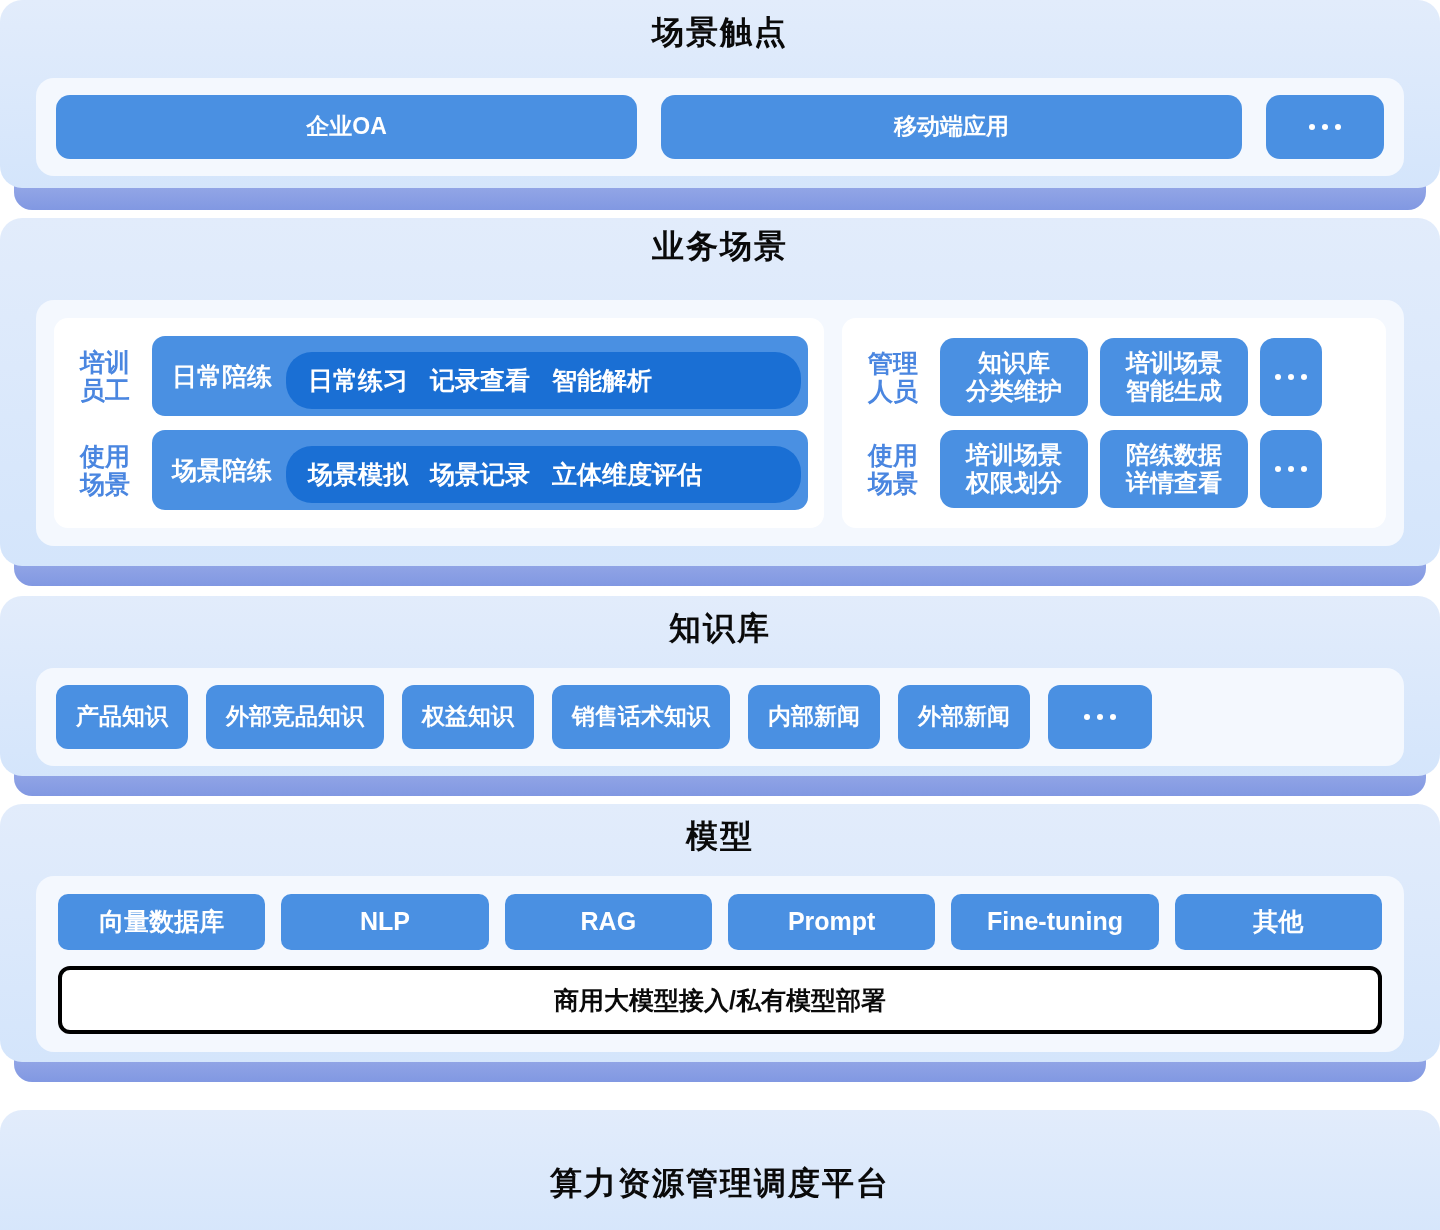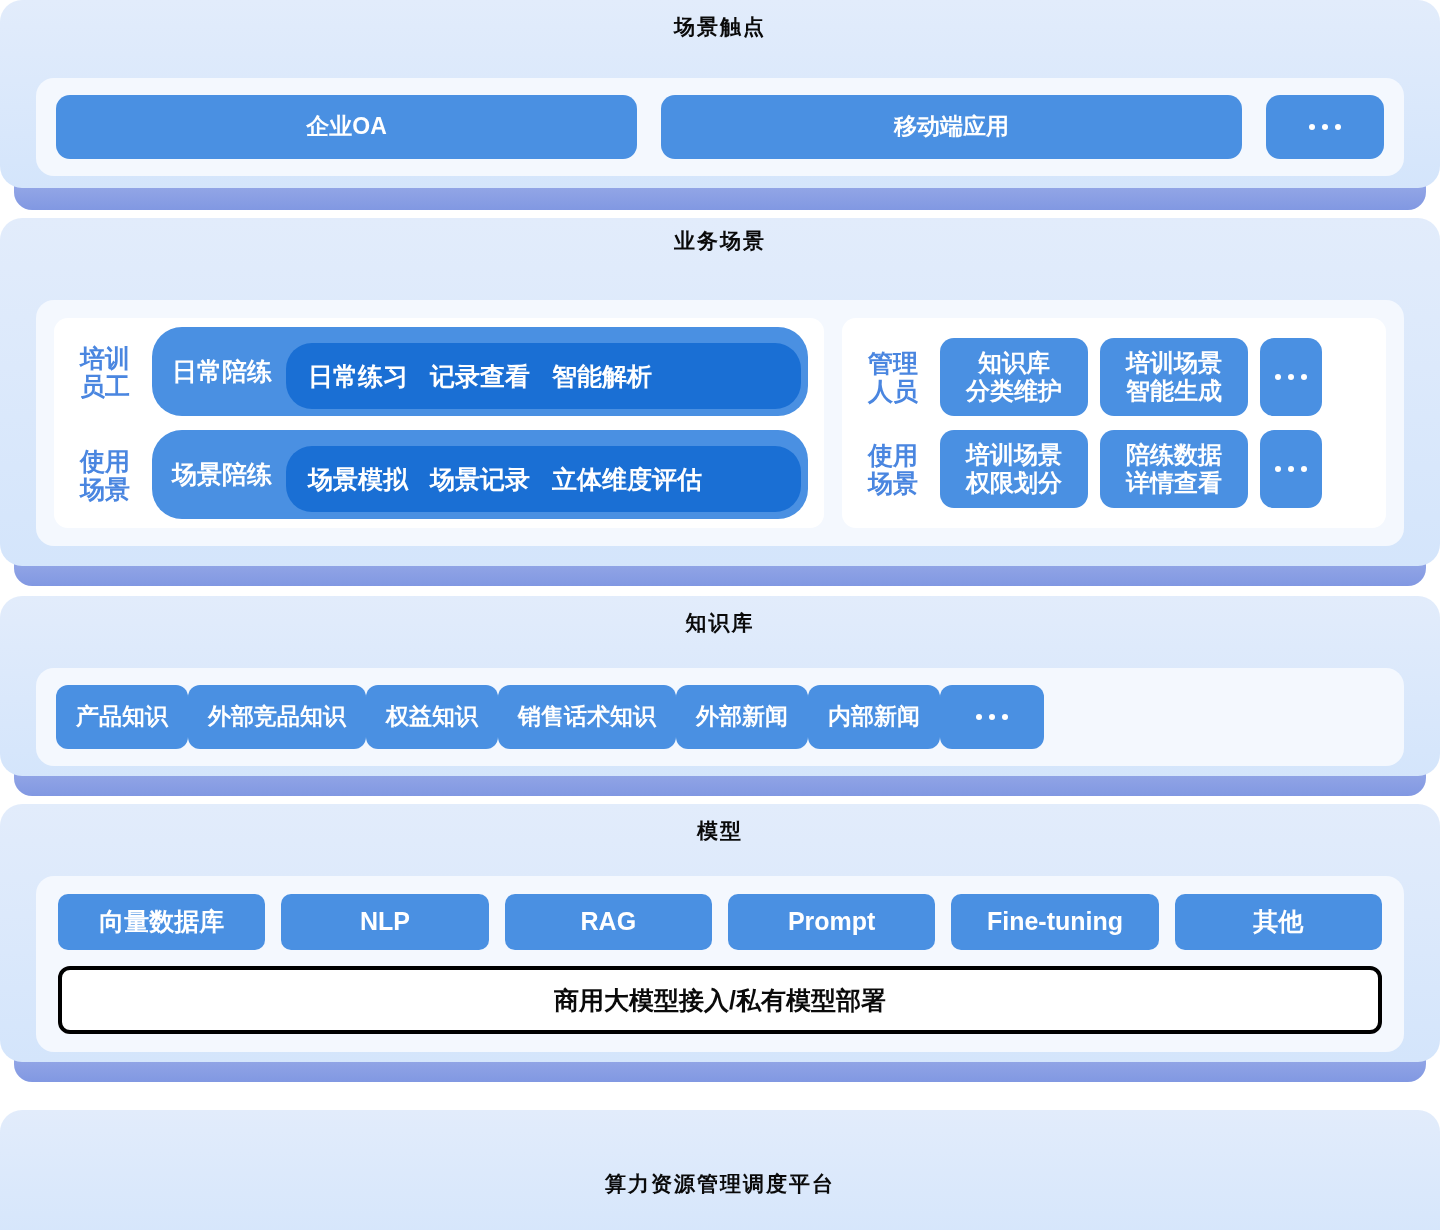--- a/index.html
+++ b/index.html
@@ -44,21 +44,21 @@
     top: 0;
     right: 0;
     background: linear-gradient(180deg, #e2ecfb 0%, #d4e5fb 100%);
     border-radius: 22px;
     z-index: 2;
     box-sizing: border-box;
   }
 
   .layer-title {
     text-align: center;
-    font-size: 21px;
+    font-size: 32px;
     font-weight: bold;
     color: #0a0a0a;
     letter-spacing: 2px;
     line-height: 1;
   }
 
   .inner-card {
     background: #f4f8fe;
     border-radius: 18px;
     box-sizing: border-box;
@@ -152,22 +152,22 @@
     font-size: 25px;
     font-weight: bold;
     line-height: 1.12;
     text-align: center;
   }
 
   
   .nest-outer {
     flex: 1;
     background: #4a90e2;
-    border-radius: 30px;
-    height: 89px;
+    border-radius: 13px;
+    height: 80px;
     display: flex;
     align-items: center;
     padding-left: 14px;
     box-sizing: border-box;
   }
   .nest-head {
     color: #ffffff;
     font-size: 25px;
     font-weight: bold;
     padding: 0 14px 0 6px;
@@ -214,20 +214,21 @@
   #sec-kb .layer-base { bottom: 0px; height: 24px; }
   #sec-kb .layer-title { padding-top: 16px; }
   #sec-kb .inner-card {
     position: absolute;
     left: 36px; right: 36px;
     top: 72px;
     height: 98px;
     display: flex;
     align-items: center;
     padding: 0 20px;
+    gap: 18px;
   }
   #sec-kb .pill { height: 64px; border-radius: 12px; padding: 0 20px; }
 
   
   #sec-model { top: 804px; height: 278px; }
   #sec-model .layer-panel { height: 258px; }
   #sec-model .layer-base { bottom: 0px; height: 24px; }
   #sec-model .layer-title { padding-top: 16px; }
   #sec-model .inner-card {
     position: absolute;
@@ -405,24 +406,24 @@
         <div class="pill">
           <span>外部竞品知识</span>
         </div>
         <div class="pill">
           <span>权益知识</span>
         </div>
         <div class="pill">
           <span>销售话术知识</span>
         </div>
         <div class="pill">
+          <span>内部新闻</span>
+        </div>
+        <div class="pill">
           <span>外部新闻</span>
-        </div>
-        <div class="pill">
-          <span>内部新闻</span>
         </div>
         <div class="pill dots" style="flex:0 0 104px">
           <span class="dots-glyph">
               <i></i>
               <i></i>
               <i></i>
             </span>
         </div>
       </div>
     </div>

